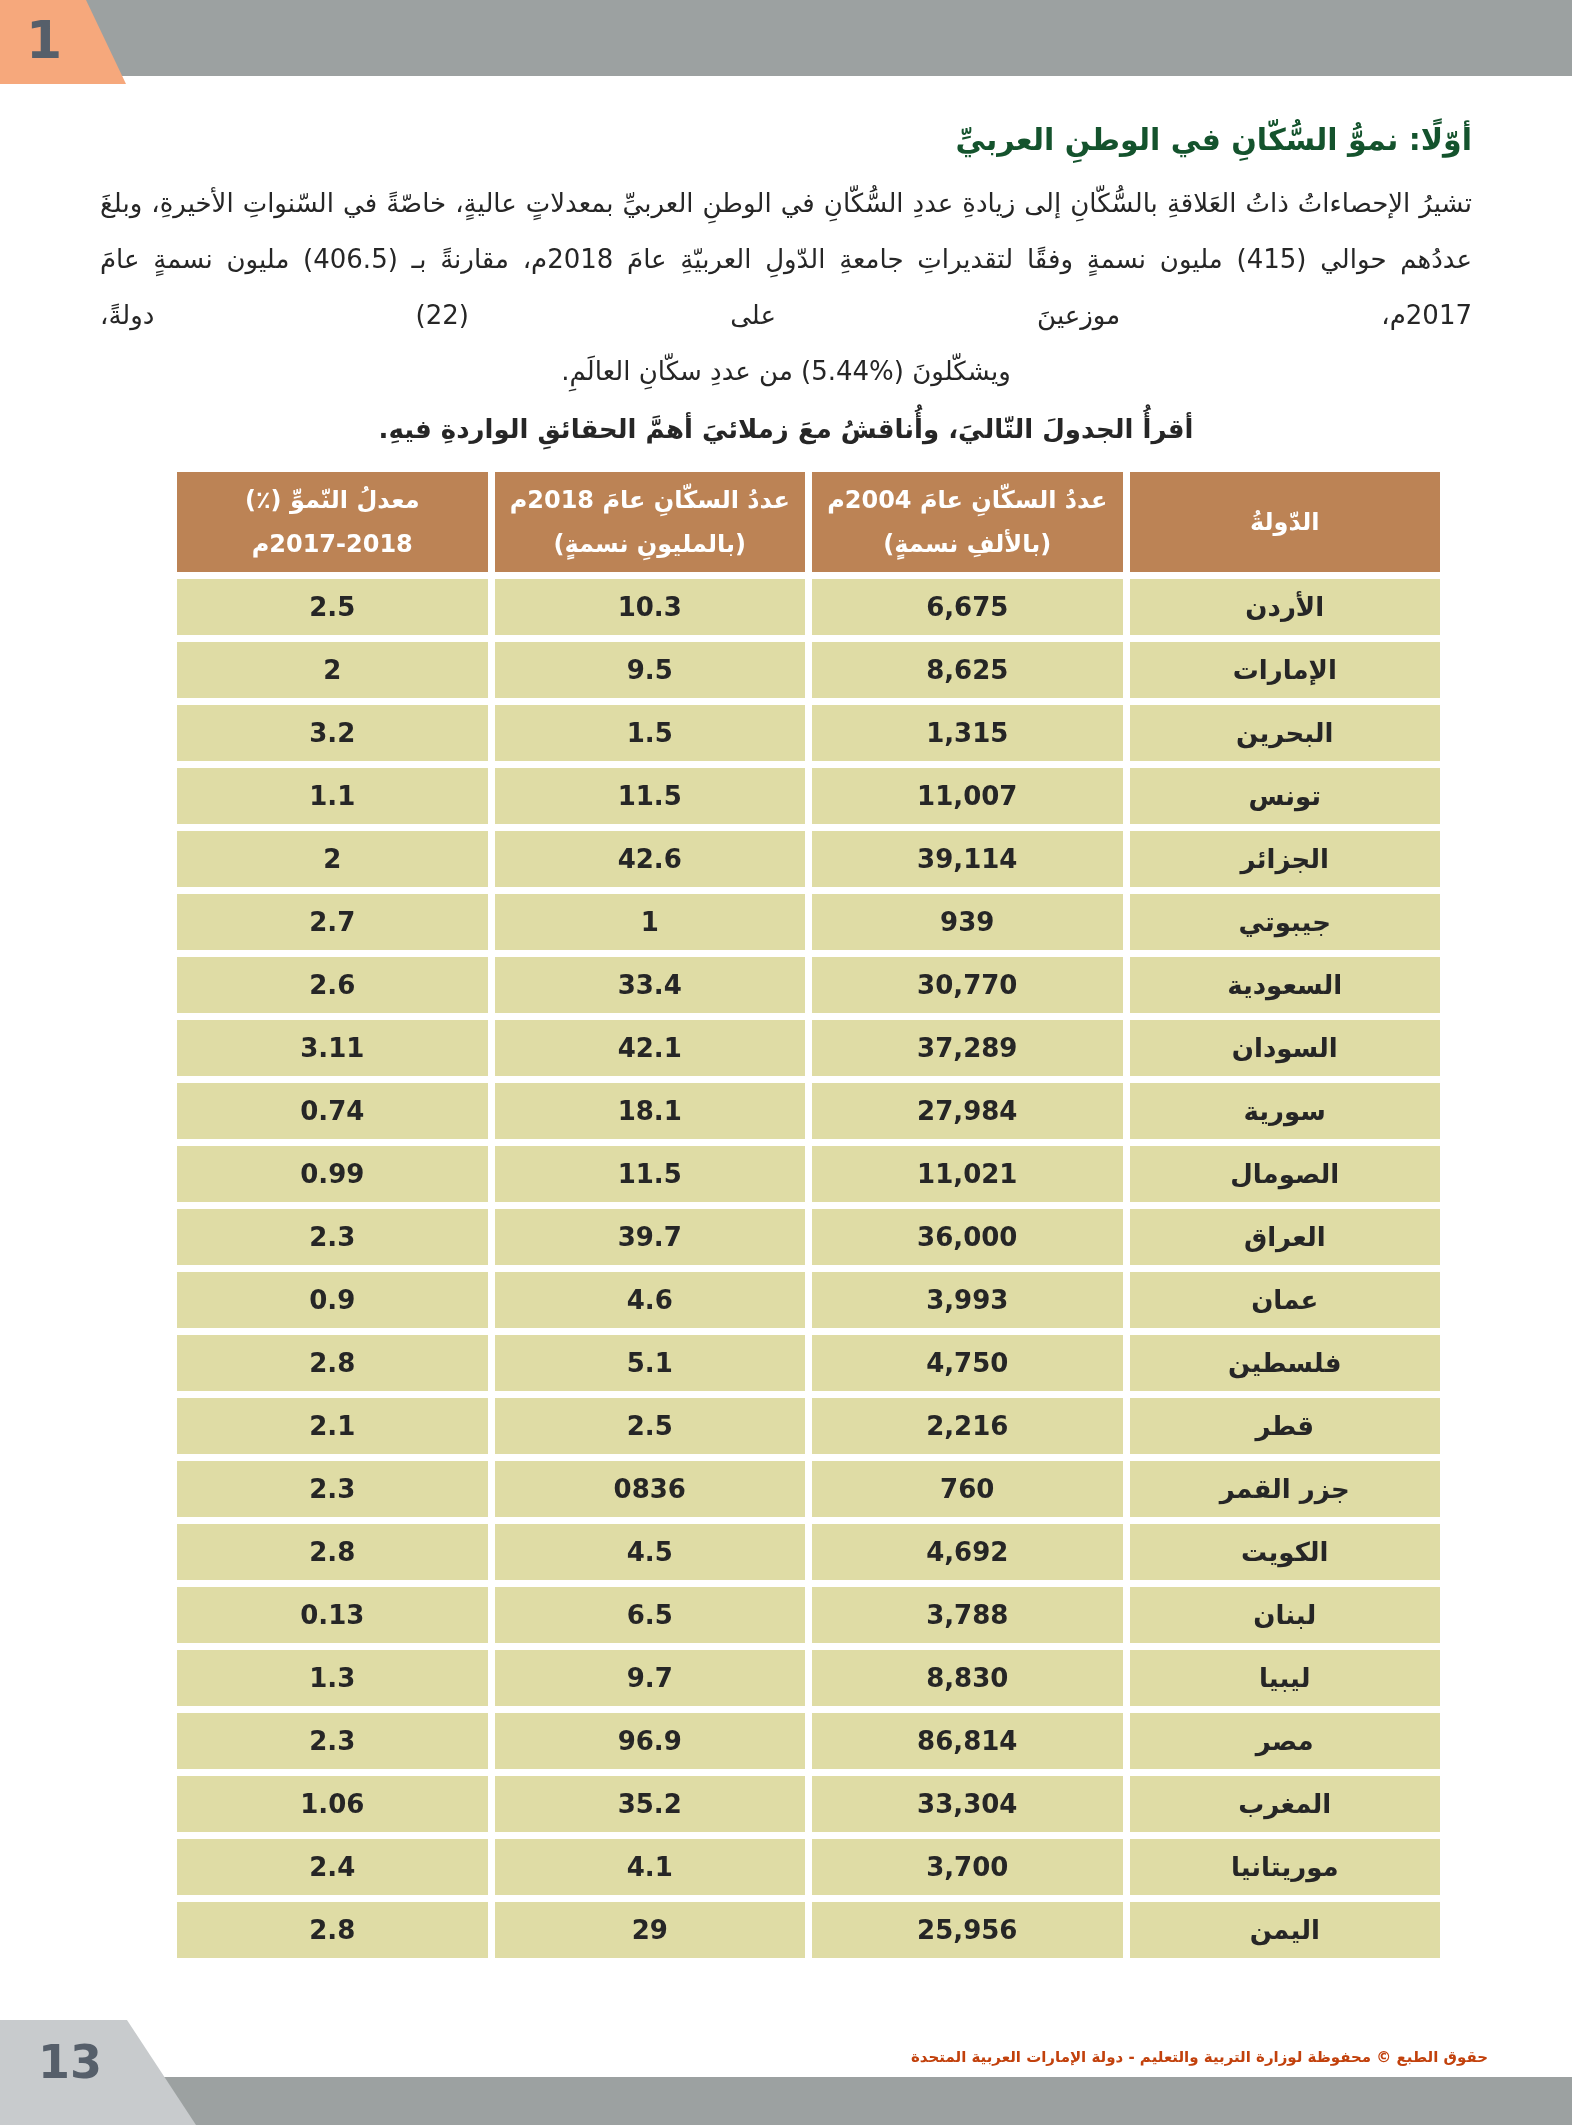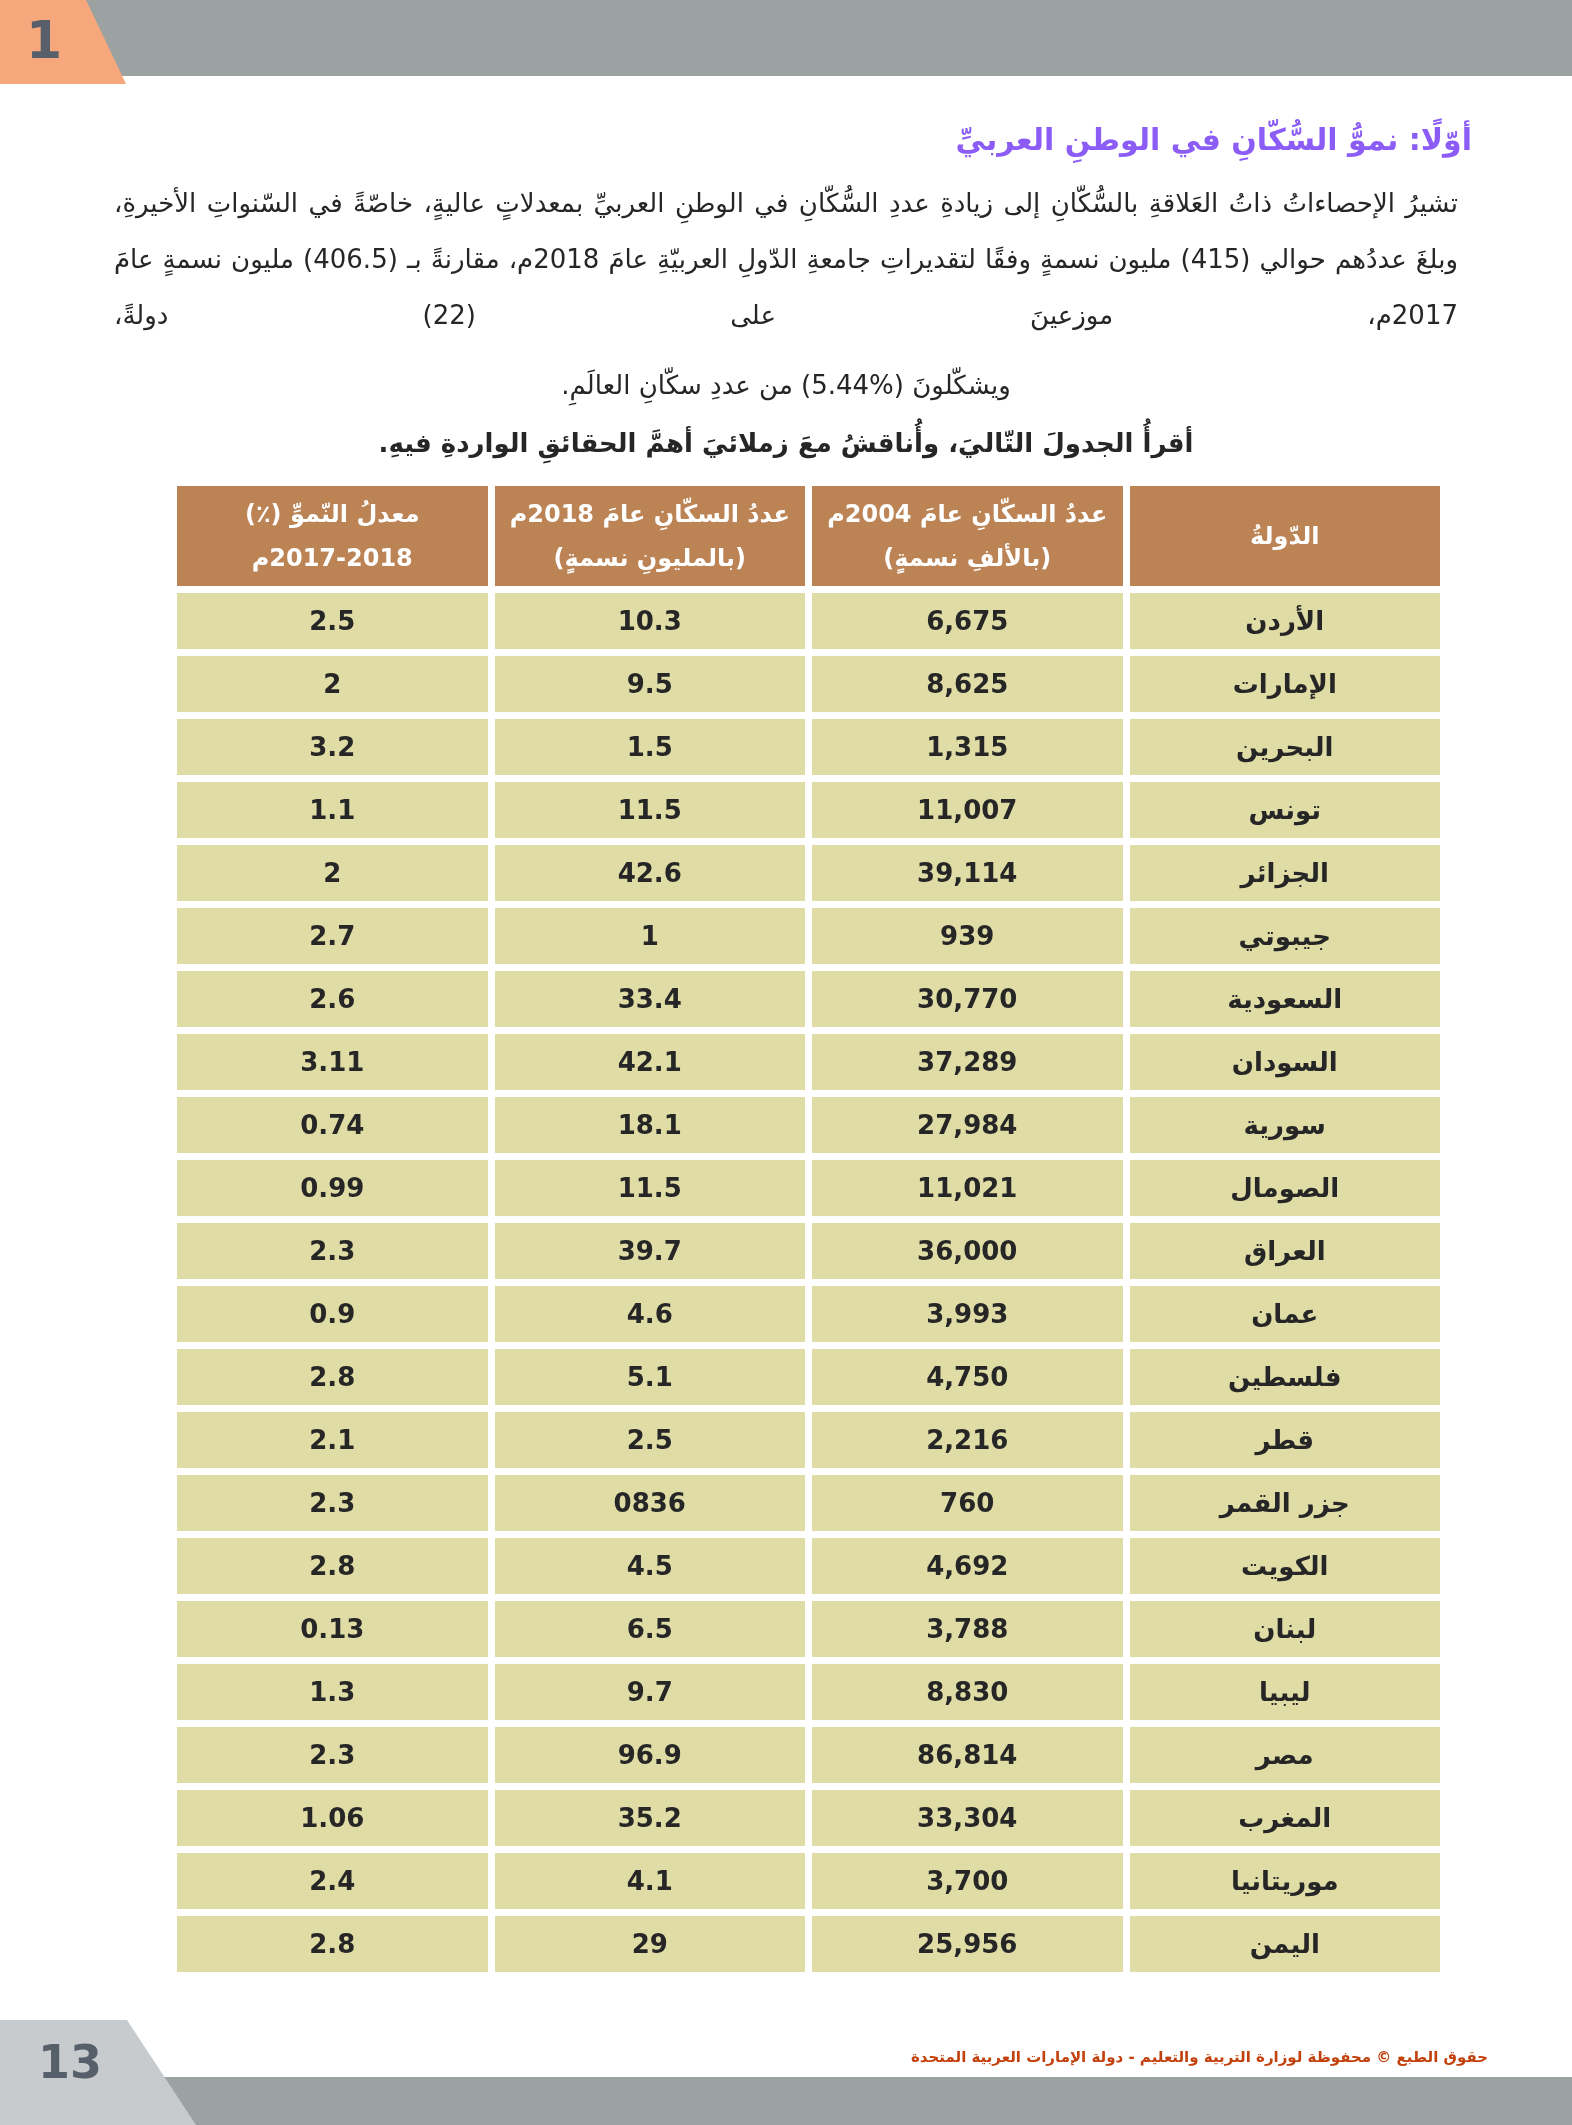--- a/index.html
+++ b/index.html
@@ -27,29 +27,29 @@
     font-size:52px;font-weight:bold;color:#565f6a;
   }
   
   .content{
     position:absolute;top:122px;right:100px;
     width:1372px;
     direction:rtl;
     color:#262626;
   }
   .heading{
-    color:#8b5cf6;
+    color:#14532d;
     font-size:30px;font-weight:bold;
     text-align:right;
     margin:0 0 18px 0;
   }
   .para{
     font-size:26px;line-height:56px;
     text-align:justify;text-align-last:justify;
-    margin:14px;
+    margin:0;
   }
   .para-last{
     font-size:26px;line-height:56px;
     text-align:center;margin:0;
   }
   .instruction{
     font-size:26px;line-height:56px;font-weight:bold;
     text-align:center;margin:2px 0 0 0;
   }
   

